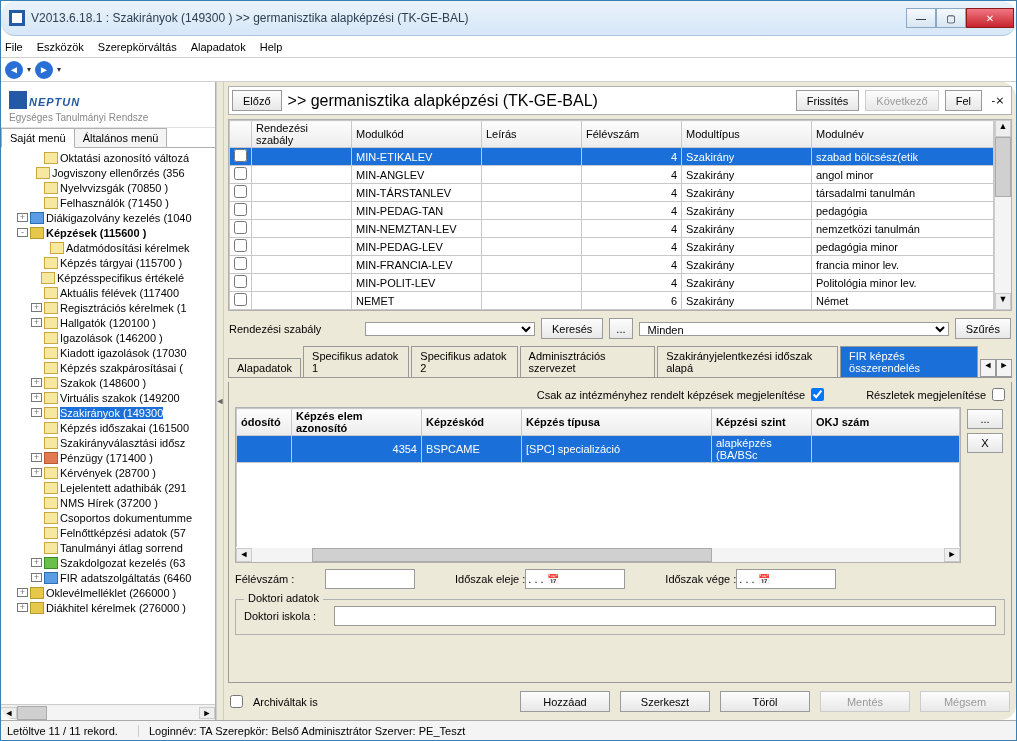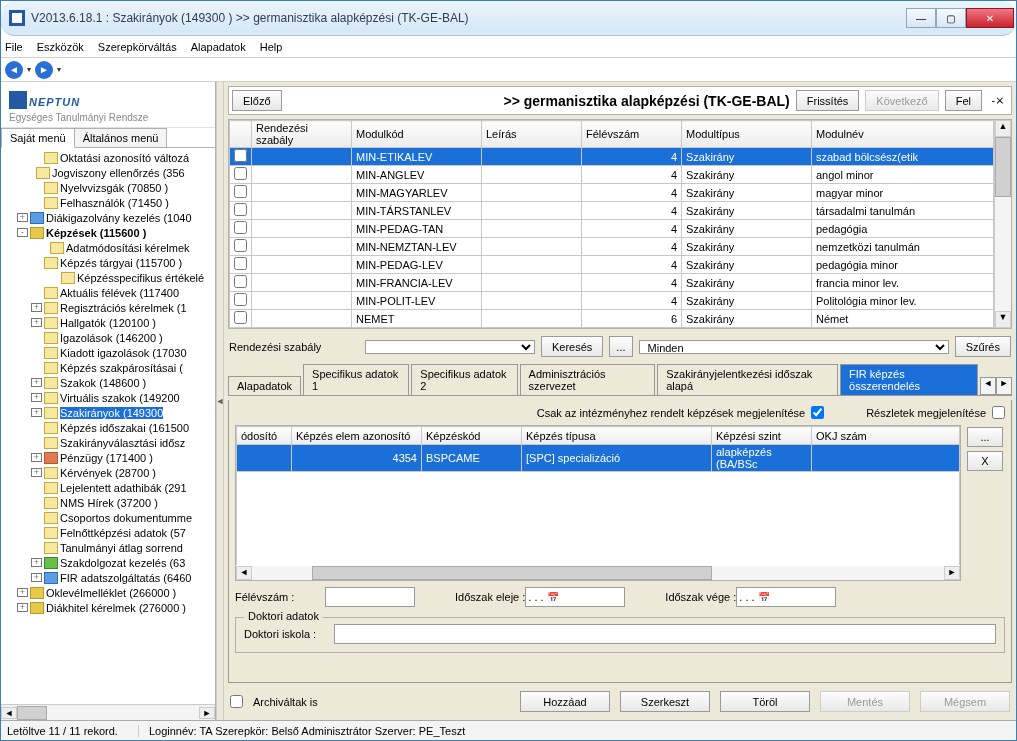--- a/index.html
+++ b/index.html
@@ -19,21 +19,21 @@
 .menubar span { cursor: pointer; }
 
 
 .toolbar { height: 24px; background: #fff; border-bottom: 1px solid #d0d0d0; display: flex; align-items: center; padding: 0 4px; gap: 2px; }
 .toolbar .navbtn { width: 18px; height: 18px; border-radius: 9px; display: flex; align-items: center; justify-content: center; color: #fff; font-size: 10px; cursor: pointer; }
 .toolbar .navbtn.back { background: #2a6fd6; }
 .toolbar .navbtn.fwd { background: #2a6fd6; }
 .toolbar .drop { font-size: 8px; color: #333; cursor: pointer; padding: 0 2px; }
 
 
-.split { flex: 1; display: flex; overflow: hidden; }
+.split { flex: 1; display: flex; overflow: hidden; border-radius: 15px; }
 
 
 .leftpanel { width: 215px; background: #fff; border-right: 1px solid #b0b0b0; display: flex; flex-direction: column; overflow: hidden; }
 .logo { padding: 4px 8px; border-bottom: 1px solid #e0e0e0; }
 .logo .brand { font-size: 22px; font-weight: bold; color: #2359a5; letter-spacing: 1px; font-style: italic; }
 .logo .brand .sq { display: inline-block; width: 18px; height: 18px; background: #2359a5; margin-right: 2px; vertical-align: middle; }
 .logo .tag { font-size: 10px; color: #888; }
 .lefttabs { display: flex; border-bottom: 1px solid #b0b0b0; }
 .lefttabs .tab { padding: 3px 8px; border: 1px solid #b0b0b0; border-bottom: none; background: #f4f4f4; margin-right: -1px; cursor: pointer; }
 .lefttabs .tab.active { background: #fff; border-bottom: 1px solid #fff; margin-bottom: -1px; }
@@ -61,21 +61,21 @@
 .vsplit span { font-size: 9px; color: #666; }
 
 
 .rightpanel { flex: 1; display: flex; flex-direction: column; overflow: hidden; background: #ece9d8; padding: 4px; gap: 4px; }
 
 
 .hdrrow { display: flex; align-items: center; gap: 6px; background: #fff; border: 1px solid #b0b0b0; padding: 3px; }
 .btn { background: linear-gradient(#fdfdfd,#e8e8e8); border: 1px solid #9a9a9a; padding: 2px 10px; cursor: pointer; height: 21px; display: inline-flex; align-items: center; justify-content: center; }
 .btn.disabled { color: #999; border-color: #ccc; cursor: default; }
 .btn.small { padding: 2px 6px; }
-.hdrrow .crumb { flex: 1; font-weight: bold; font-size: 14px; text-align: right; }
+.hdrrow .crumb { flex: 1; font-weight: normal; font-size: 16px; }
 .hdrrow .pin { width: 20px; text-align: center; cursor: pointer; }
 
 
 .gridwrap { display: flex; background: #fff; border: 1px solid #b0b0b0; }
 .grid { flex: 1; border-collapse: collapse; }
 .grid th, .grid td { border: 1px solid #c8c8c8; padding: 1px 4px; height: 18px; text-align: left; background: #fff; overflow: hidden; }
 .grid th { background: linear-gradient(#fdfdfd,#ececec); font-weight: normal; cursor: pointer; }
 .grid tr.selected td { background: #1a6fd8; color: #fff; }
 .grid td.chk, .grid th.chk { width: 22px; text-align: center; }
 .grid td.chk input { cursor: pointer; }
@@ -99,21 +99,21 @@
 
 
 .tabcontent { border: 1px solid #999; border-top: none; background: #ece9d8; padding: 6px; flex: 1; display: flex; flex-direction: column; gap: 6px; }
 .checkrow { display: flex; align-items: center; gap: 6px; }
 .checkrow .spacer { flex: 1; }
 
 
 .subgridwrap { display: flex; background: #fff; border: 1px solid #b0b0b0; height: 140px; }
 .subgrid { flex: 1; border-collapse: collapse; }
 .subgrid th, .subgrid td { border: 1px solid #c8c8c8; padding: 1px 4px; height: 18px; text-align: left; background: #fff; }
-.subgrid th { background: linear-gradient(#fdfdfd,#ececec); font-weight: normal; cursor: pointer; margin-top: 8px; }
+.subgrid th { background: linear-gradient(#fdfdfd,#ececec); font-weight: bold; cursor: pointer; margin-top: 8px; }
 .subgrid tr.selected td { background: #1a6fd8; color: #fff; }
 .subgrid td.num { text-align: right; }
 .sidebtns { width: 40px; display: flex; flex-direction: column; gap: 4px; padding: 2px; background: #ece9d8; }
 .sidebtn { height: 20px; border: 1px solid #9a9a9a; background: linear-gradient(#fdfdfd,#e8e8e8); cursor: pointer; text-align: center; }
 
 .sub-hscroll { display: flex; height: 16px; background: #fff; border: 1px solid #b0b0b0; border-top: none; align-items: center; }
 .sub-hscroll .arrow { width: 16px; height: 14px; text-align: center; font-size: 9px; background: #eee; border: 1px solid #ccc; cursor: pointer; }
 .sub-hscroll .track { flex: 1; background: #f4f4f4; height: 14px; position: relative; }
 .sub-hscroll .thumb { position: absolute; left: 60px; width: 400px; height: 14px; background: #d0d0d0; border: 1px solid #aaa; }
 
@@ -216,21 +216,21 @@
           <div class="node" style="padding-left: 28px; margin-left: 6px;">
             <span class="exp none"></span>
             <span class="ic ic-doc"></span>
             <span class="lbl">Adatmódosítási kérelmek</span>
           </div>
           <div class="node" style="padding-left: 28px;">
             <span class="exp none"></span>
             <span class="ic ic-doc"></span>
             <span class="lbl">Képzés tárgyai (115700  )</span>
           </div>
-          <div class="node" style="padding-left: 45px;">
+          <div class="node" style="padding-left: 25px;">
             <span class="exp none"></span>
             <span class="ic ic-doc"></span>
             <span class="lbl">Képzésspecifikus értékelé</span>
           </div>
           <div class="node" style="padding-left: 28px;">
             <span class="exp none"></span>
             <span class="ic ic-doc"></span>
             <span class="lbl">Aktuális félévek (117400</span>
           </div>
           <div class="node" style="padding-left: 28px;">
@@ -387,29 +387,20 @@
                 <td>szabad bölcsész(etik</td>
               </tr>
               <tr>
                 <td class="chk"><input type="checkbox" style=""></td>
                 <td></td>
                 <td>MIN-ANGLEV</td>
                 <td></td>
                 <td class="num">4</td>
                 <td>Szakirány</td>
                 <td>angol minor</td>
-              </tr>
-              <tr>
-                <td class="chk"><input type="checkbox" style=""></td>
-                <td></td>
-                <td>MIN-MAGYARLEV</td>
-                <td></td>
-                <td class="num">4</td>
-                <td>Szakirány</td>
-                <td>magyar minor</td>
               </tr>
               <tr>
                 <td class="chk"><input type="checkbox" style=""></td>
                 <td></td>
                 <td>MIN-TÁRSTANLEV</td>
                 <td></td>
                 <td class="num">4</td>
                 <td>Szakirány</td>
                 <td>társadalmi tanulmán</td>
               </tr>

